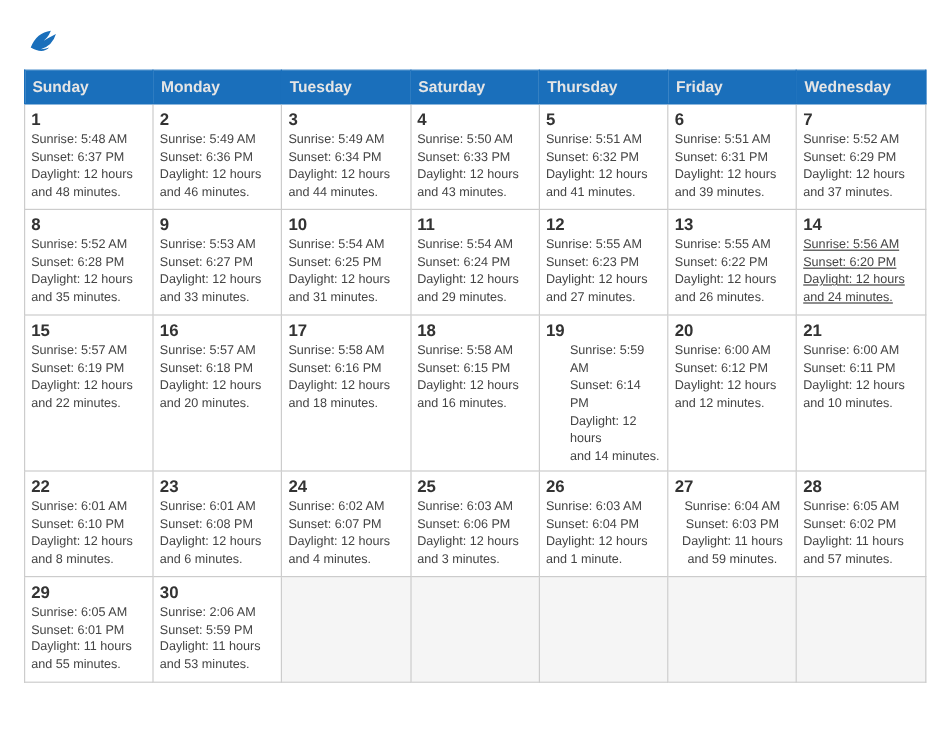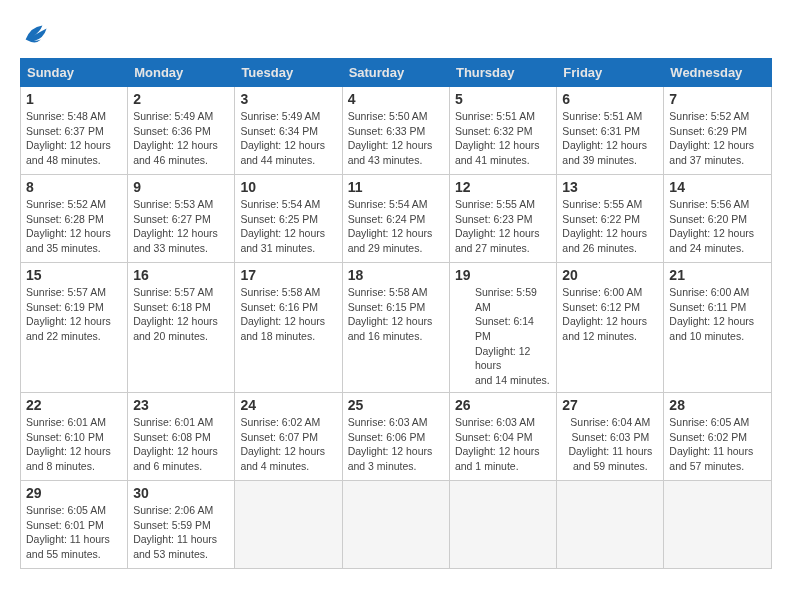--- a/index.html
+++ b/index.html
@@ -203,21 +203,21 @@
         </td>
         <td>
           <div class="day-num">13</div>
           <div class="day-info" style="white-space: pre-line;">Sunrise: 5:55 AM
 Sunset: 6:22 PM
 Daylight: 12 hours
 and 26 minutes.</div>
         </td>
         <td>
           <div class="day-num">14</div>
-          <div class="day-info" style="white-space: pre-line;">Sunrise: 5:56 AM
+          <div class="day-info" style="white-space: pre-line; text-decoration: underline;">Sunrise: 5:56 AM
 Sunset: 6:20 PM
 Daylight: 12 hours
 and 24 minutes.</div>
         </td>
       </tr>
       <tr class="week-row">
         <td>
           <div class="day-num">15</div>
           <div class="day-info" style="white-space: pre-line;">Sunrise: 5:57 AM
 Sunset: 6:19 PM

